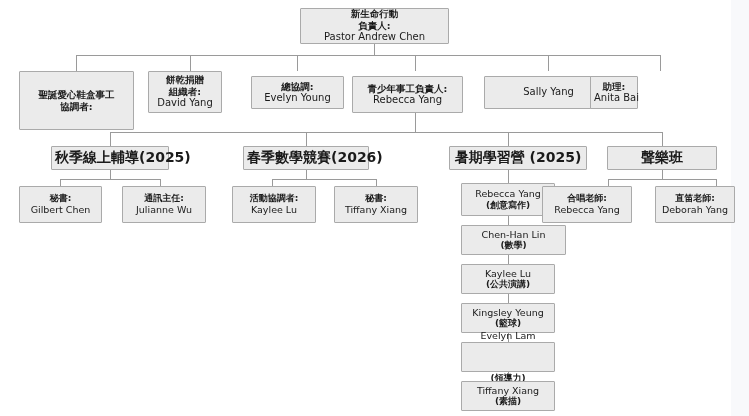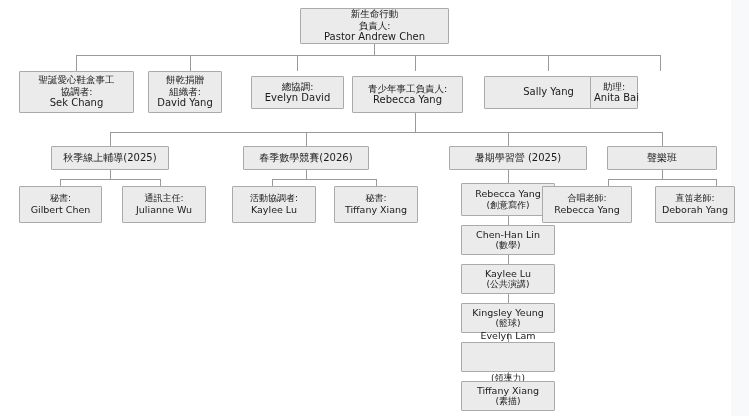--- a/index.html
+++ b/index.html
@@ -49,28 +49,28 @@
     color: #1a1a1a;
     line-height: 1.22;
     padding: 2px 3px;
   }
   .node .ln {
     display: block;
     width: 100%;
     white-space: nowrap;
   }
   .node .bold {
-    font-weight: normal;
+    font-weight: bold;
     font-size: 9.5px;
   }
   .node .plain {
     font-weight: normal;
     font-size: 10px;
   }
-  .node.header .bold { font-size: 10px; }
+  .node.header .bold { font-size: 14px; }
   .node.small .bold { font-size: 9px; }
   .node.small .plain { font-size: 9.5px; }
 </style>
 </head>
 <body>
 
 <div id="canvas">
 
   <div class="page-margin"></div>
 
@@ -113,35 +113,34 @@
   <div class="line h" style="left:608px; top:179px; width:108px;"></div>
   <div class="line v" style="left:608px; top:179px; height:7px;"></div>
   <div class="line v" style="left:716px; top:179px; height:7px;"></div>
 
   <div class="node" style="left:300px; top:8px; width:149px; height:36px;">
     <span class="ln bold">新生命行動</span>
     <span class="ln bold">負責人:</span>
     <span class="ln plain">Pastor Andrew Chen</span>
   </div>
 
-  <div class="node" style="left:19px; top:71px; width:115px; height:42px;">
+  <div class="node" style="left:19px; top:71px; width:115px; height:59px;">
     <span class="ln bold">聖誕愛心鞋盒事工</span>
     <span class="ln bold">協調者:</span>
-    <span class="ln plain">Sek Chang</span>
   </div>
 
   <div class="node" style="left:148px; top:71px; width:74px; height:42px;">
     <span class="ln bold">餅乾捐贈</span>
     <span class="ln bold">組織者:</span>
     <span class="ln plain">David Yang</span>
   </div>
 
   <div class="node" style="left:251px; top:76px; width:93px; height:33px;">
     <span class="ln bold">總協調:</span>
-    <span class="ln plain">Evelyn David</span>
+    <span class="ln plain">Evelyn Young</span>
   </div>
 
   <div class="node" style="left:352px; top:76px; width:111px; height:37px;">
     <span class="ln bold">青少年事工負責人:</span>
     <span class="ln plain">Rebecca Yang</span>
   </div>
 
   <div class="node" style="left:484px; top:76px; width:129px; height:33px;">
     <span class="ln plain">Sally Yang</span>
   </div>
@@ -185,21 +184,21 @@
   <div class="node small" style="left:334px; top:186px; width:84px; height:37px;">
     <span class="ln bold">秘書:</span>
     <span class="ln plain">Tiffany Xiang</span>
   </div>
 
   <div class="node small" style="left:461px; top:183px; width:94px; height:33px;">
     <span class="ln plain">Rebecca Yang</span>
     <span class="ln bold">(創意寫作)</span>
   </div>
 
-  <div class="node small" style="left:461px; top:225px; width:94px; height:30px;">
+  <div class="node small" style="left:461px; top:225px; width:105px; height:30px;">
     <span class="ln plain">Chen-Han Lin</span>
     <span class="ln bold">(數學)</span>
   </div>
 
   <div class="node small" style="left:461px; top:264px; width:94px; height:30px;">
     <span class="ln plain">Kaylee Lu</span>
     <span class="ln bold">(公共演講)</span>
   </div>
 
   <div class="node small" style="left:461px; top:303px; width:94px; height:30px;">

